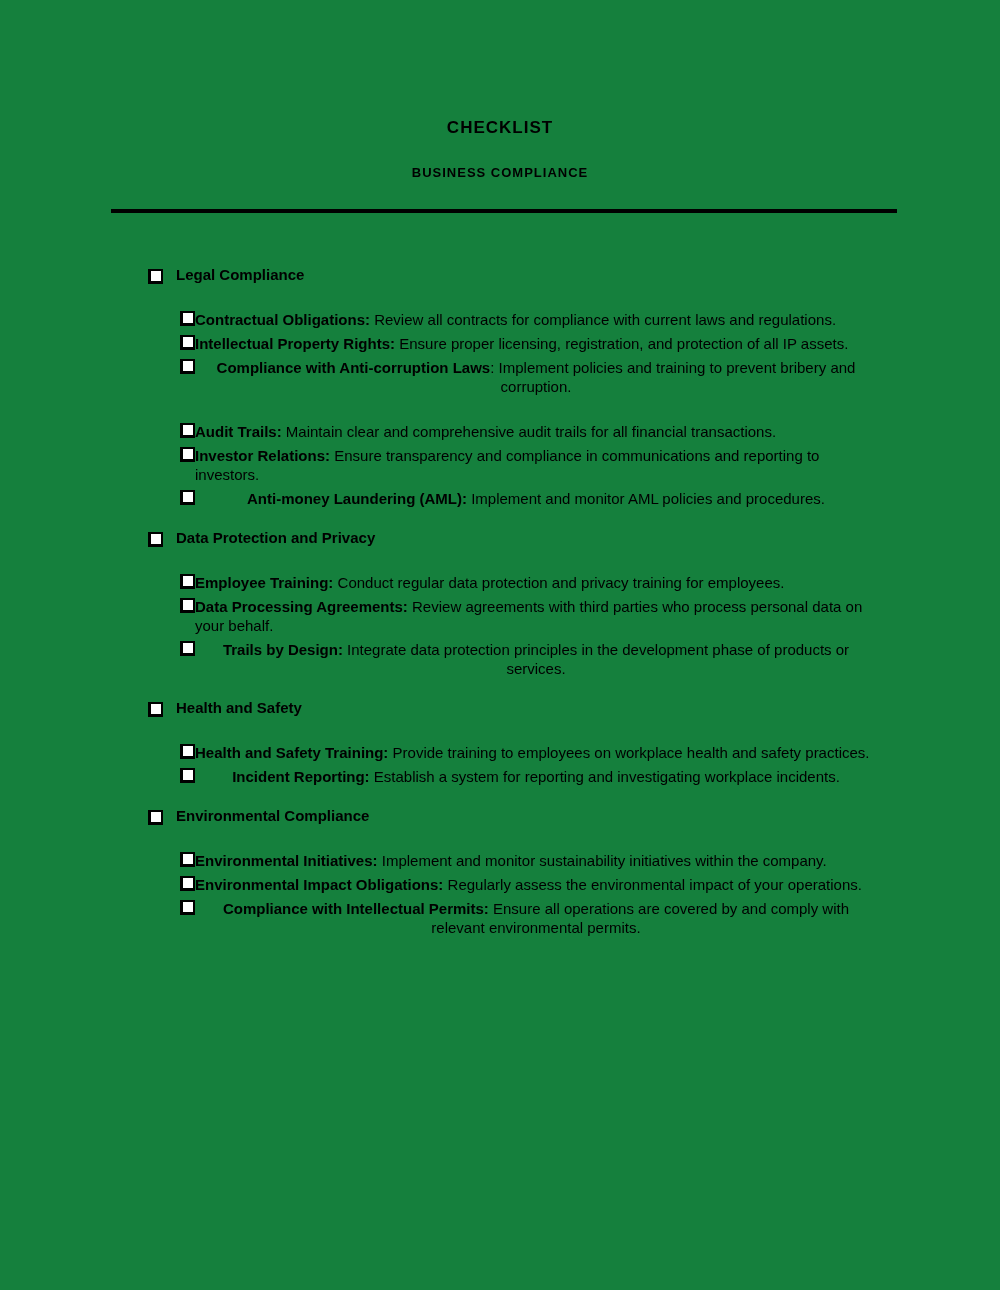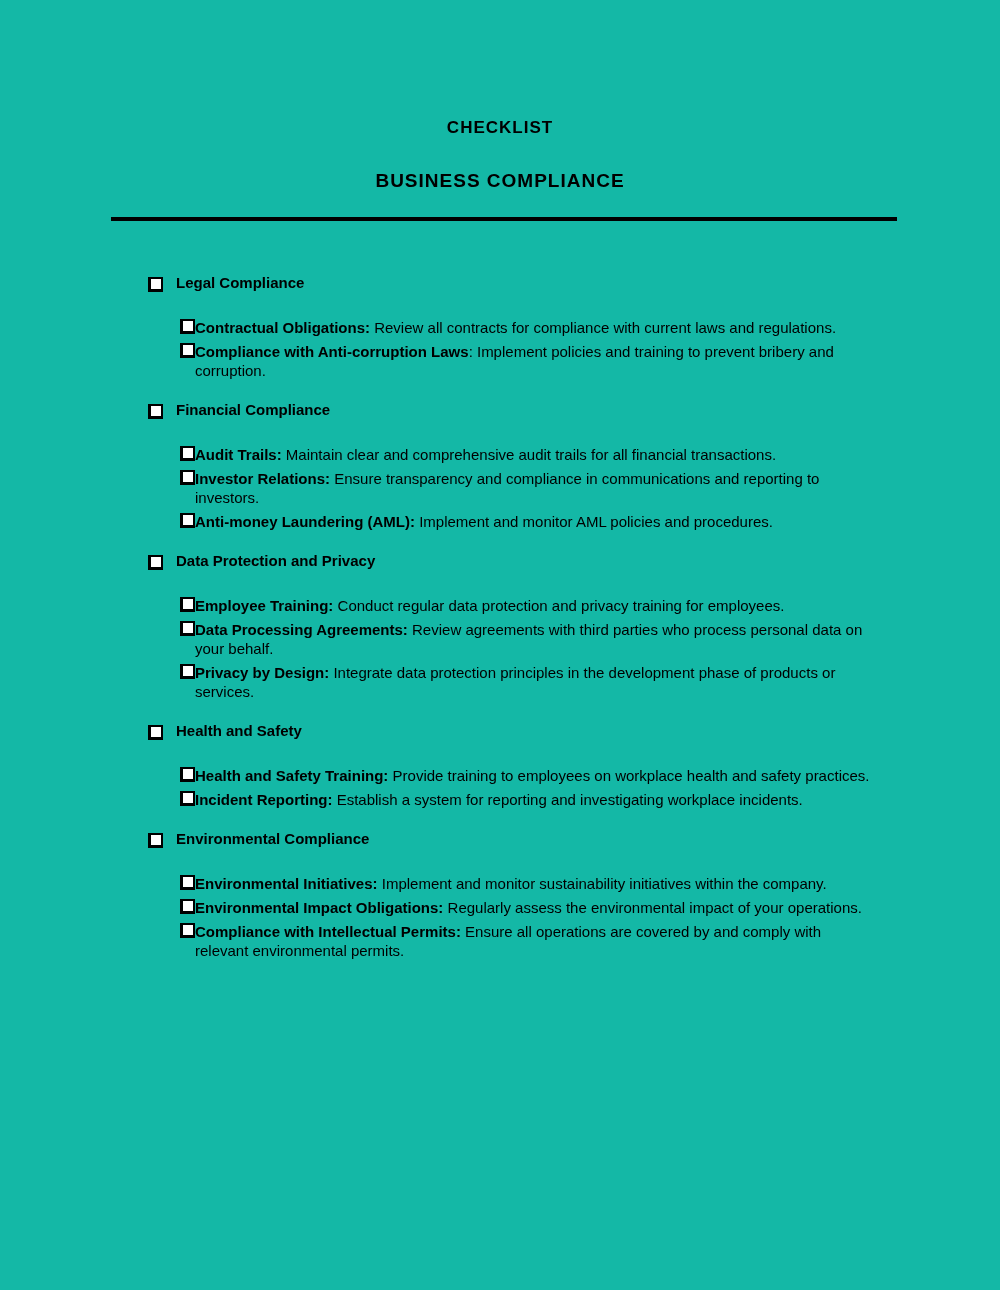--- a/index.html
+++ b/index.html
@@ -4,38 +4,38 @@
 <style>
   html, body {
     margin: 0;
     padding: 0;
     background: #ffffff;
   }
   .page {
     position: relative;
     width: 1000px;
     height: 1290px;
-    background: #14b8a6;
+    background: #15803d;
     color: #000000;
     font-family: "Liberation Sans", sans-serif;
     overflow: hidden;
     box-sizing: border-box;
   }
   .doc-title {
     padding-top: 118px;
     text-align: center;
     font-size: 17px;
     font-weight: 700;
     letter-spacing: 1px;
     line-height: 19px;
   }
   .doc-subtitle {
-    margin-top: 34px;
+    margin-top: 26px;
     text-align: center;
-    font-size: 19px;
+    font-size: 13px;
     font-weight: 700;
     letter-spacing: 1px;
     line-height: 19px;
   }
   .title-rule {
     margin: 27px 0 0 111px;
     width: 786px;
     height: 4px;
     background: #000000;
   }
@@ -68,20 +68,21 @@
     margin-top: 26px;
     margin-left: 32px;
   }
   .item {
     display: flex;
     align-items: flex-start;
     margin-bottom: 5px;
   }
   .item:last-child {
     margin-bottom: 0;
+    text-align: center;
   }
   .item-text {
     flex: 1;
     min-width: 0;
   }
   .item-label {
     font-weight: 700;
   }
 </style>
 </head>
@@ -97,29 +98,29 @@
           <span class="cb"></span>
           <span class="section-title">Legal Compliance</span>
         </div>
         <div class="items">
           <div class="item">
             <span class="cb"></span>
             <div class="item-text"><span class="item-label">Contractual Obligations:</span><span class="item-desc"> Review all contracts for compliance with current laws and regulations.</span></div>
           </div>
           <div class="item">
             <span class="cb"></span>
+            <div class="item-text"><span class="item-label">Intellectual Property Rights:</span><span class="item-desc"> Ensure proper licensing, registration, and protection of all IP assets.</span></div>
+          </div>
+          <div class="item">
+            <span class="cb"></span>
             <div class="item-text"><span class="item-label">Compliance with Anti-corruption Laws</span><span class="item-desc">: Implement policies and training to prevent bribery and corruption.</span></div>
           </div>
         </div>
       </div>
       <div class="section">
-        <div class="section-head">
-          <span class="cb"></span>
-          <span class="section-title">Financial Compliance</span>
-        </div>
         <div class="items">
           <div class="item">
             <span class="cb"></span>
             <div class="item-text"><span class="item-label">Audit Trails:</span><span class="item-desc"> Maintain clear and comprehensive audit trails for all financial transactions.</span></div>
           </div>
           <div class="item">
             <span class="cb"></span>
             <div class="item-text"><span class="item-label">Investor Relations:</span><span class="item-desc"> Ensure transparency and compliance in communications and reporting to investors.</span></div>
           </div>
           <div class="item">
@@ -137,21 +138,21 @@
           <div class="item">
             <span class="cb"></span>
             <div class="item-text"><span class="item-label">Employee Training:</span><span class="item-desc"> Conduct regular data protection and privacy training for employees.</span></div>
           </div>
           <div class="item">
             <span class="cb"></span>
             <div class="item-text"><span class="item-label">Data Processing Agreements:</span><span class="item-desc"> Review agreements with third parties who process personal data on your behalf.</span></div>
           </div>
           <div class="item">
             <span class="cb"></span>
-            <div class="item-text"><span class="item-label">Privacy by Design:</span><span class="item-desc"> Integrate data protection principles in the development phase of products or services.</span></div>
+            <div class="item-text"><span class="item-label">Trails by Design:</span><span class="item-desc"> Integrate data protection principles in the development phase of products or services.</span></div>
           </div>
         </div>
       </div>
       <div class="section">
         <div class="section-head">
           <span class="cb"></span>
           <span class="section-title">Health and Safety</span>
         </div>
         <div class="items">
           <div class="item">

